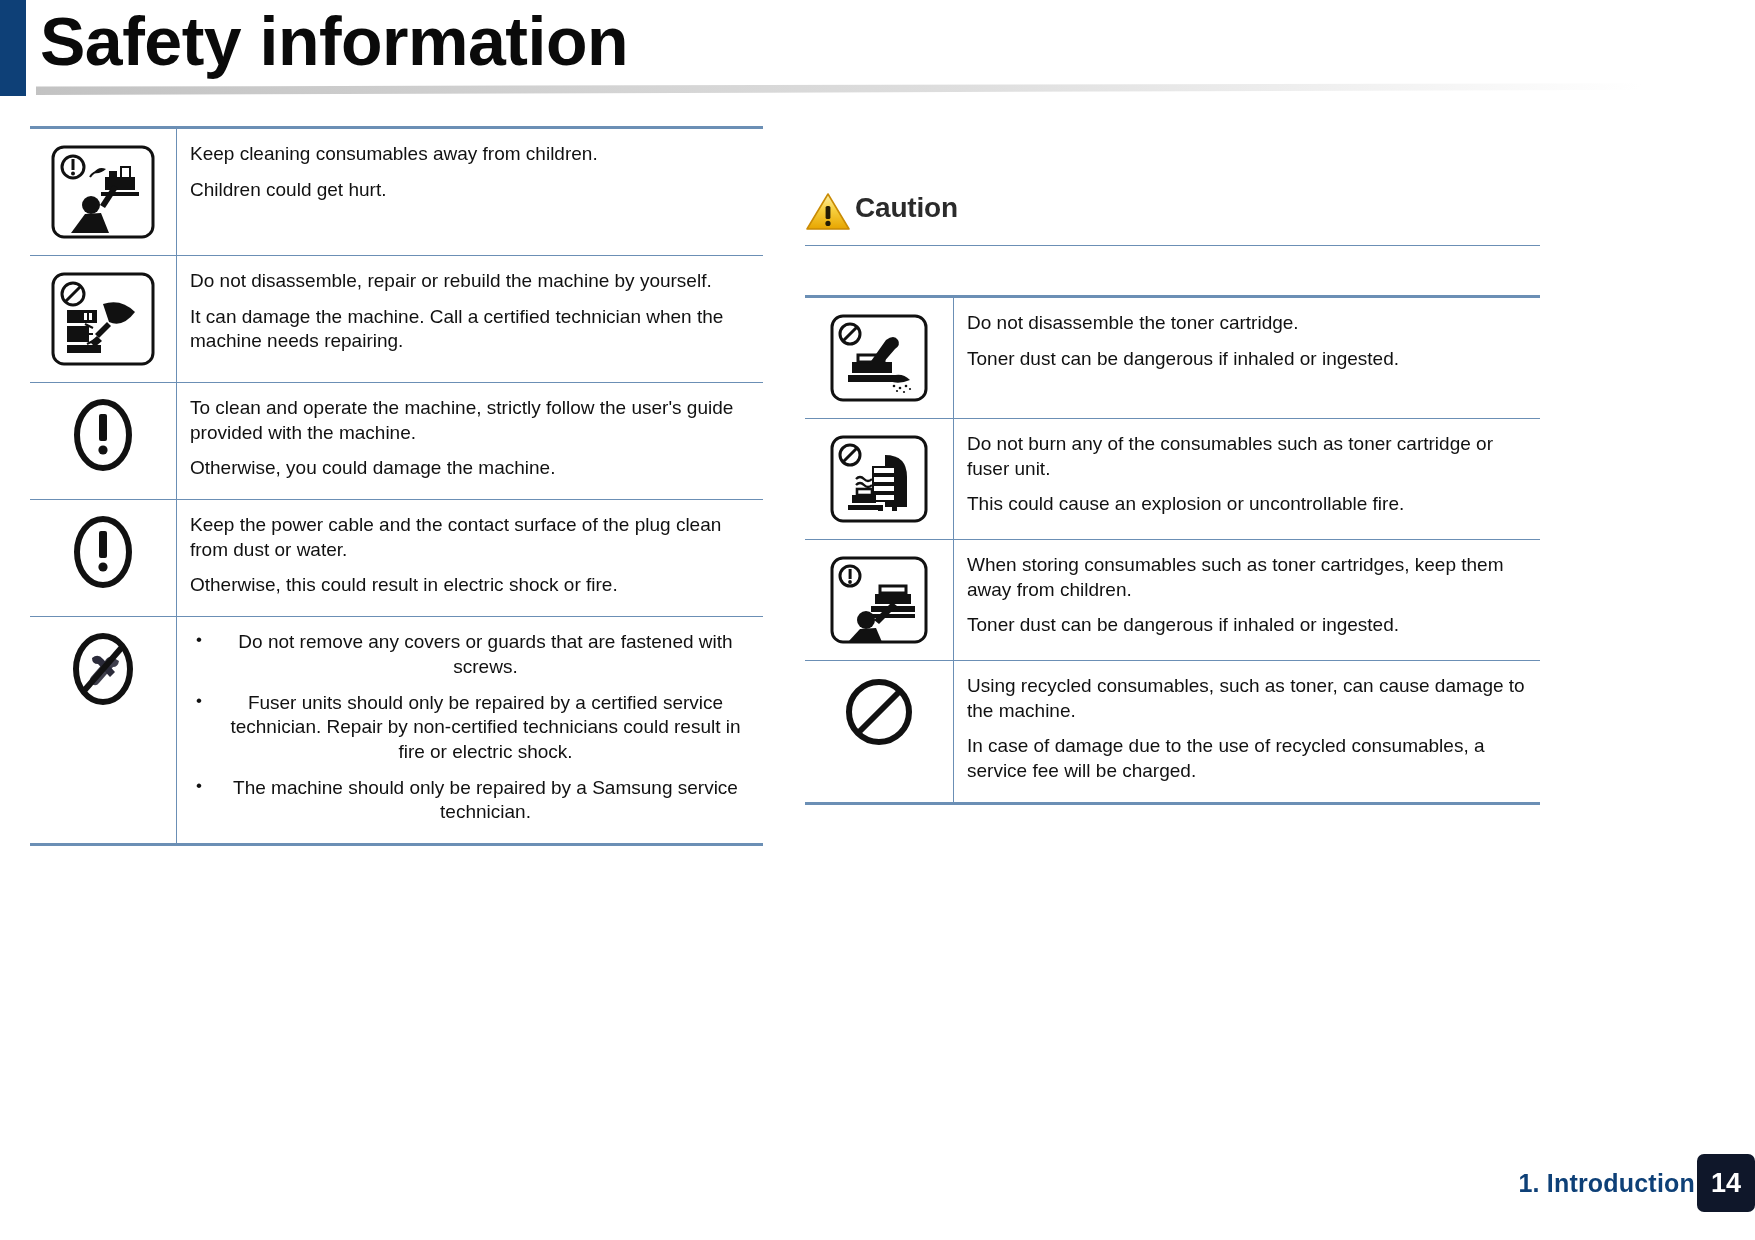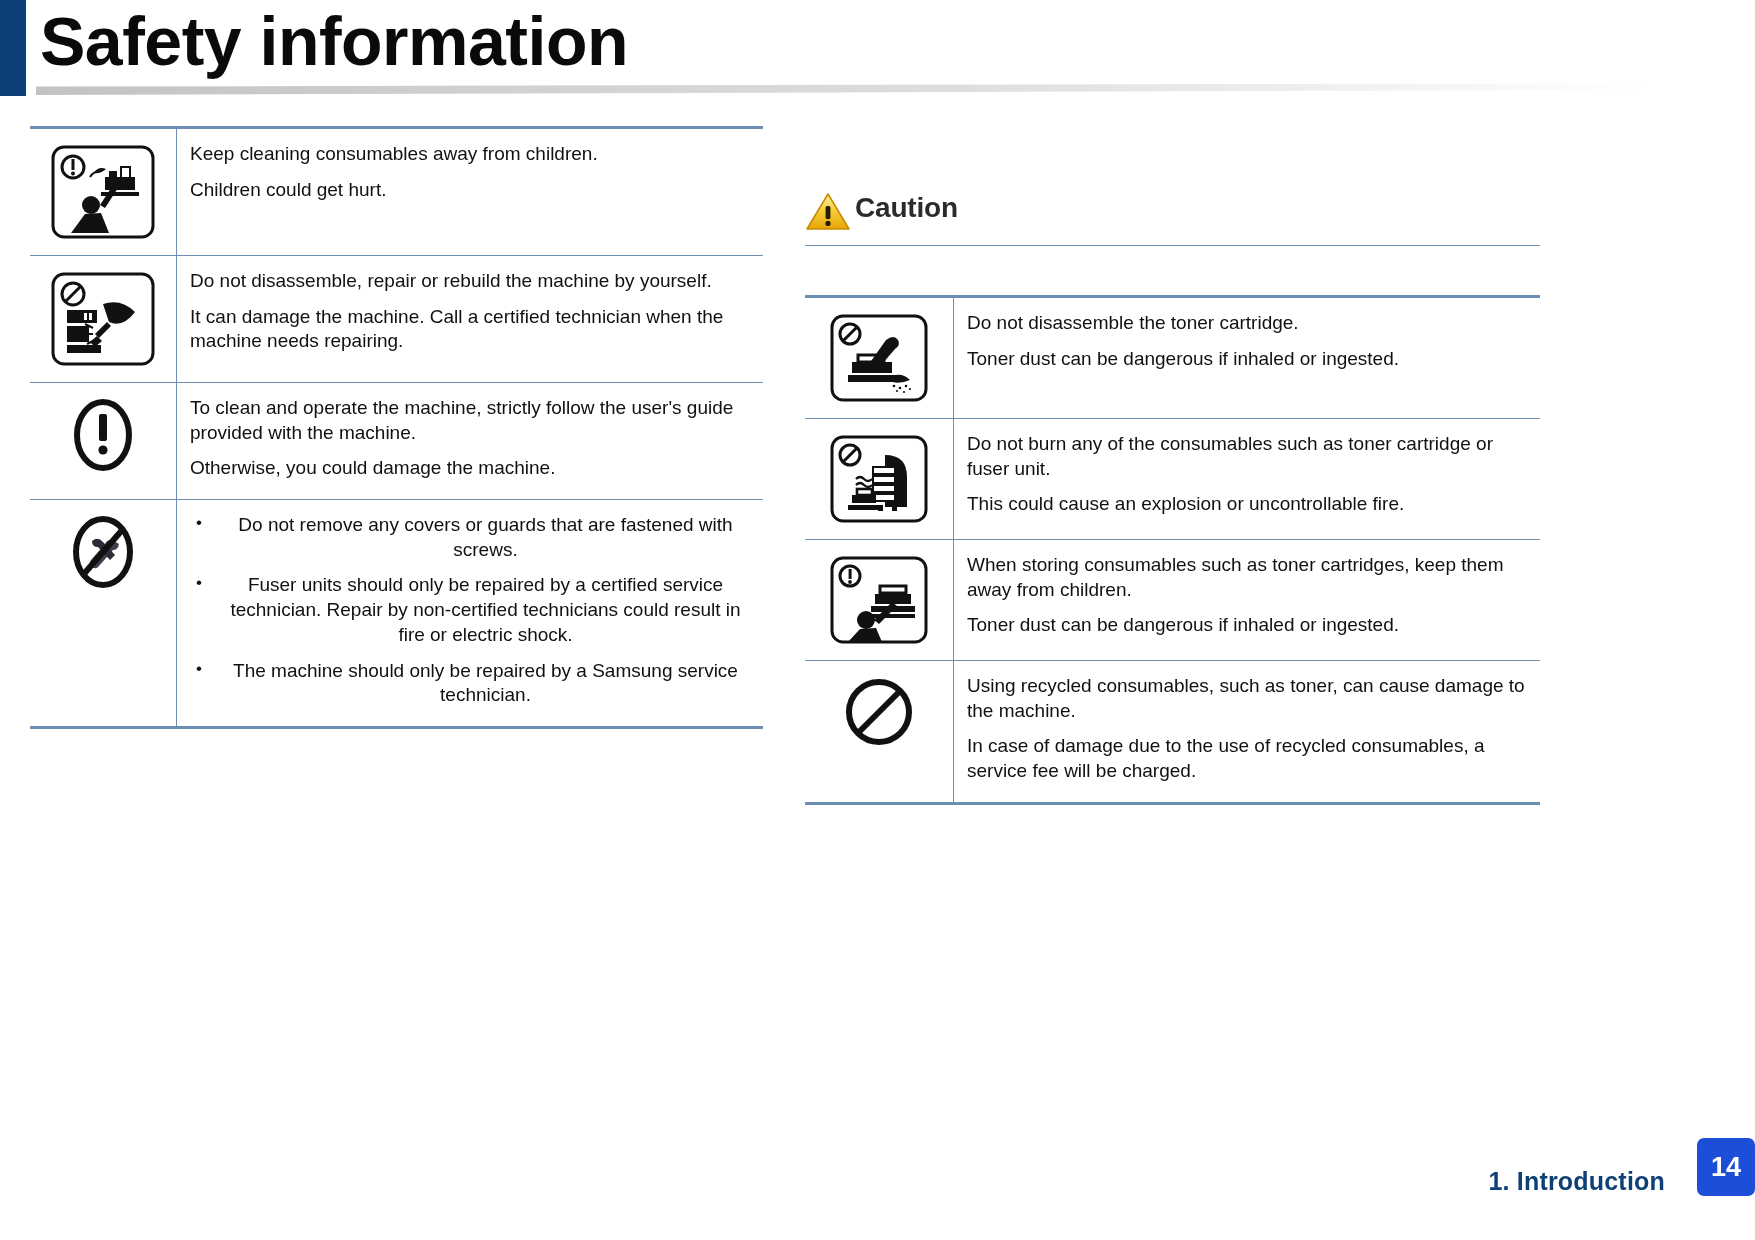--- a/index.html
+++ b/index.html
@@ -157,33 +157,33 @@
     position: absolute;
     left: 6px;
     top: -1px;
     font-size: 17px;
   }
 
   
   #page-footer {
     position: absolute;
     right: 0;
-    bottom: 44px;
+    bottom: 28px;
     display: flex;
-    align-items: flex-end;
-    gap: 32px;
+    align-items: center;
+    gap: 2px;
   }
   #footer-section-label {
     font-size: 25px;
     font-weight: bold;
     color: #0e4077;
     letter-spacing: .2px;
   }
   #footer-page-badge {
-    background: #1d4ed8;
+    background: #0f172a;
     color: #ffffff;
     font-size: 27px;
     font-weight: bold;
     width: 58px;
     height: 58px;
     border-radius: 7px;
     display: flex;
     align-items: center;
     justify-content: center;
   }
@@ -270,20 +270,33 @@
             <rect x="27" y="15" width="8" height="27" rx="2" fill="#111"></rect>
             <circle cx="31" cy="51" r="4.6" fill="#111"></circle>
           </svg>
         </td>
         <td class="text-cell">
           <p>To clean and operate the machine, strictly follow the user's guide provided with the machine.</p>
           <p>Otherwise, you could damage the machine.</p>
         </td>
       </tr>
 
+      <tr>
+        <td class="icon-cell">
+          <svg class="picto" width="62" height="72" viewBox="0 0 62 72" aria-hidden="true">
+            <ellipse cx="31" cy="36" rx="26" ry="33" fill="none" stroke="#111" stroke-width="6"></ellipse>
+            <rect x="27" y="15" width="8" height="27" rx="2" fill="#111"></rect>
+            <circle cx="31" cy="51" r="4.6" fill="#111"></circle>
+          </svg>
+        </td>
+        <td class="text-cell">
+          <p>Keep the power cable and the contact surface of the plug clean from dust or water.</p>
+          <p>Otherwise, this could result in electric shock or fire.</p>
+        </td>
+      </tr>
 
       <tr>
         <td class="icon-cell">
           <svg class="picto" width="66" height="72" viewBox="0 0 66 72" aria-hidden="true">
             <ellipse cx="33" cy="36" rx="27" ry="33" fill="none" stroke="#111" stroke-width="6"></ellipse>
             <g fill="#2b2b3a">
               <path d="M22 25 q6 -5 11 1 l12 13 l-5 5 l-12 -13 q-6 0 -6 -6 z"></path>
               <path d="M44 25 q-6 -3 -9 3 l-14 16 q-3 4 1 7 q4 3 7 -1 l14 -16 q5 0 6 -6 z" opacity=".9"></path>
             </g>
             <line x1="13" y1="59" x2="53" y2="13" stroke="#111" stroke-width="6"></line>

